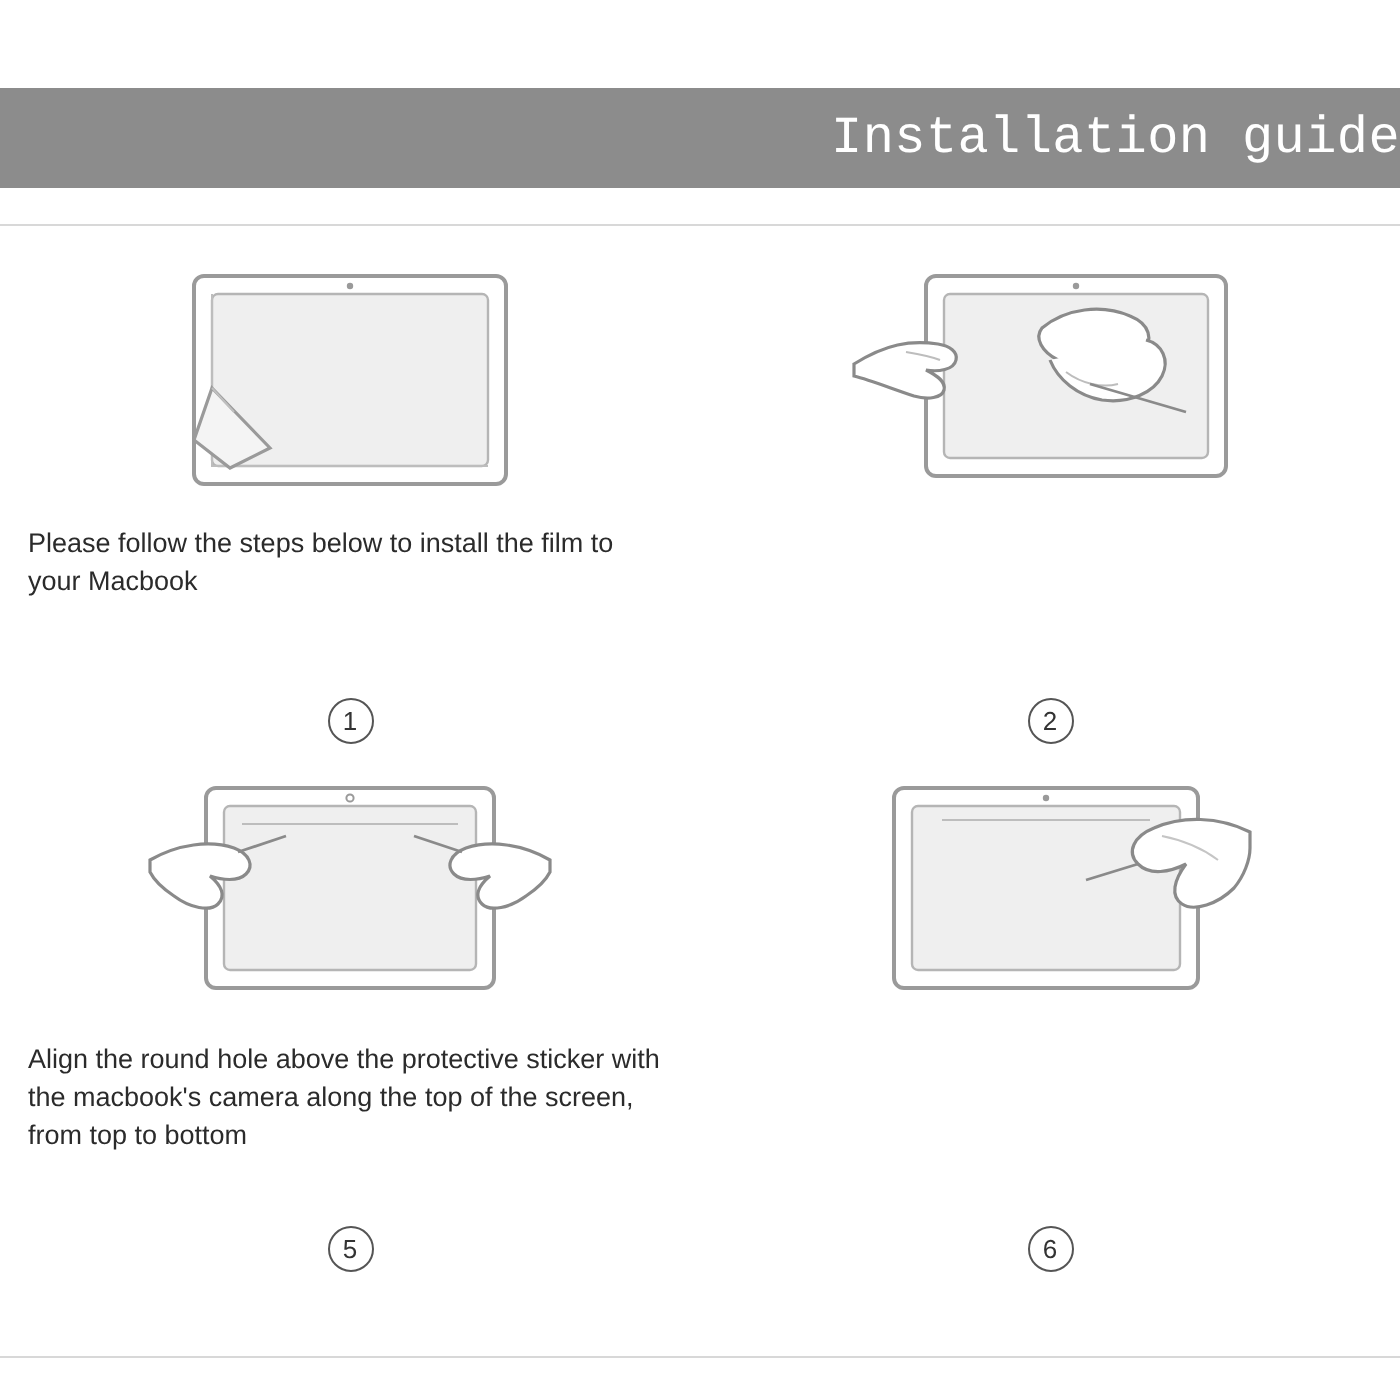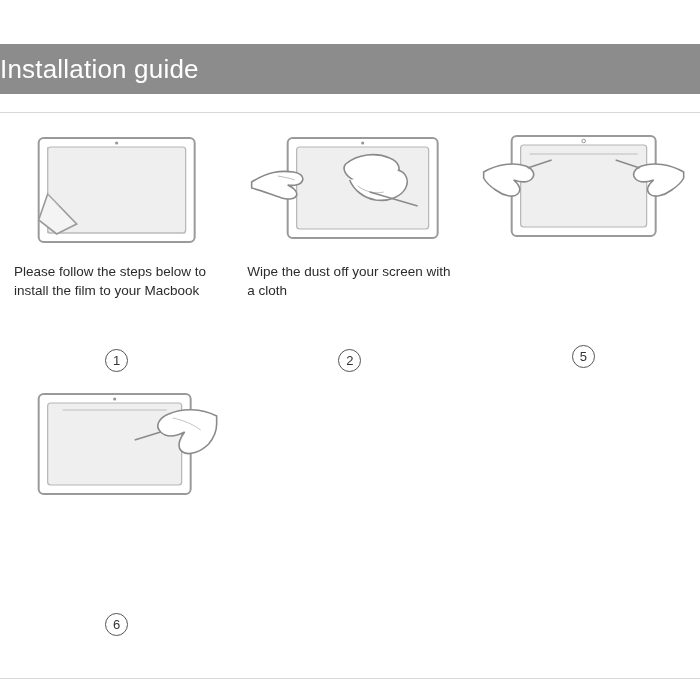--- a/index.html
+++ b/index.html
@@ -35,44 +35,44 @@
     height: 50px;
     background: #8c8c8c;
   }
   .header-title {
     position: absolute;
     left: 0;
     top: 44px;
     width: 700px;
     height: 50px;
     line-height: 50px;
-    text-align: left;
+    text-align: right;
     color: #ffffff;
     font-size: 26px;
-    font-family: Liberation Sans, sans-serif;
+    font-family: Liberation Mono, monospace;
     letter-spacing: 0.2px;
   }
   .divider {
     position: absolute;
     left: 0;
     width: 700px;
     height: 1px;
     background: #d8d8d8;
   }
   .divider.d1 { top: 112px; }
   .divider.d2 { top: 678px; }
 
   .grid {
     position: absolute;
     left: 0;
     top: 120px;
     width: 700px;
     height: 550px;
     display: grid;
-    grid-template-columns: repeat(3, 1fr);
+    grid-template-columns: repeat(2, 1fr);
     grid-template-rows: 258px 268px;
     box-sizing: border-box;
   }
   .cell {
     position: relative;
     box-sizing: border-box;
     padding: 0 14px;
   }
   .art {
     position: relative;
@@ -157,21 +157,20 @@
           <path d="M2 54 C18 44 30 42 44 44 C50 45 54 48 53 52 C52 57 44 58 38 57 C44 60 48 63 47 67 C46 71 39 72 32 70 C20 66 10 62 2 60 Z" fill="#ffffff" stroke="#8a8a8a" stroke-width="1.6"></path>
           <path d="M28 48 C34 49 40 50 45 52" fill="none" stroke="#bdbdbd" stroke-width="1"></path>
 
           <path d="M96 36 C108 26 126 24 140 30 C150 34 152 42 146 48 C138 56 118 58 104 52 C96 48 92 41 96 36 Z" fill="#ffffff" stroke="#8a8a8a" stroke-width="1.6"></path>
 
           <path d="M100 52 C104 62 114 70 126 72 C140 74 152 68 156 60 C160 52 156 44 148 42" fill="#ffffff" stroke="#8a8a8a" stroke-width="1.6"></path>
           <path d="M108 58 C116 64 126 66 134 64" fill="none" stroke="#bdbdbd" stroke-width="1"></path>
           <path d="M120 64 L168 78" stroke="#8a8a8a" stroke-width="1.4" fill="none"></path>
         </svg>
       </div>
-      <div class="caption">Wipe the dust off your screen with a cloth</div>
       <div class="step-num">
         <span class="circle">2</span>
       </div>
     </div>
 
 
 
     <div class="cell row2">
       <div class="art">
         <svg viewBox="0 0 200 120" xmlns="http://www.w3.org/2000/svg">
@@ -181,20 +180,21 @@
 
           <path d="M0 44 C14 36 30 34 42 38 C50 41 52 47 48 51 C44 55 36 54 30 52 C36 57 38 62 34 66 C30 70 20 68 12 62 C6 58 2 54 0 50 Z" fill="#ffffff" stroke="#8a8a8a" stroke-width="1.6"></path>
           <path d="M44 40 L68 32" fill="none" stroke="#8a8a8a" stroke-width="1.4"></path>
 
           <path d="M200 44 C186 36 170 34 158 38 C150 41 148 47 152 51 C156 55 164 54 170 52 C164 57 162 62 166 66 C170 70 180 68 188 62 C194 58 198 54 200 50 Z" fill="#ffffff" stroke="#8a8a8a" stroke-width="1.6"></path>
           <path d="M156 40 L132 32" fill="none" stroke="#8a8a8a" stroke-width="1.4"></path>
 
           <path d="M46 26 L154 26" fill="none" stroke="#bdbdbd" stroke-width="1"></path>
         </svg>
       </div>
+      <div class="caption">Align the round hole above the protective sticker with the macbook's camera along the top of the screen, from top to bottom</div>
       <div class="step-num">
         <span class="circle">5</span>
       </div>
     </div>
 
     <div class="cell row2">
       <div class="art">
         <svg viewBox="0 0 200 120" xmlns="http://www.w3.org/2000/svg">
           <rect x="22" y="8" width="152" height="100" rx="5" fill="#ffffff" stroke="#9a9a9a" stroke-width="2"></rect>
           <rect x="31" y="17" width="134" height="82" rx="3" fill="#efefef" stroke="#b5b5b5" stroke-width="1.2"></rect>

